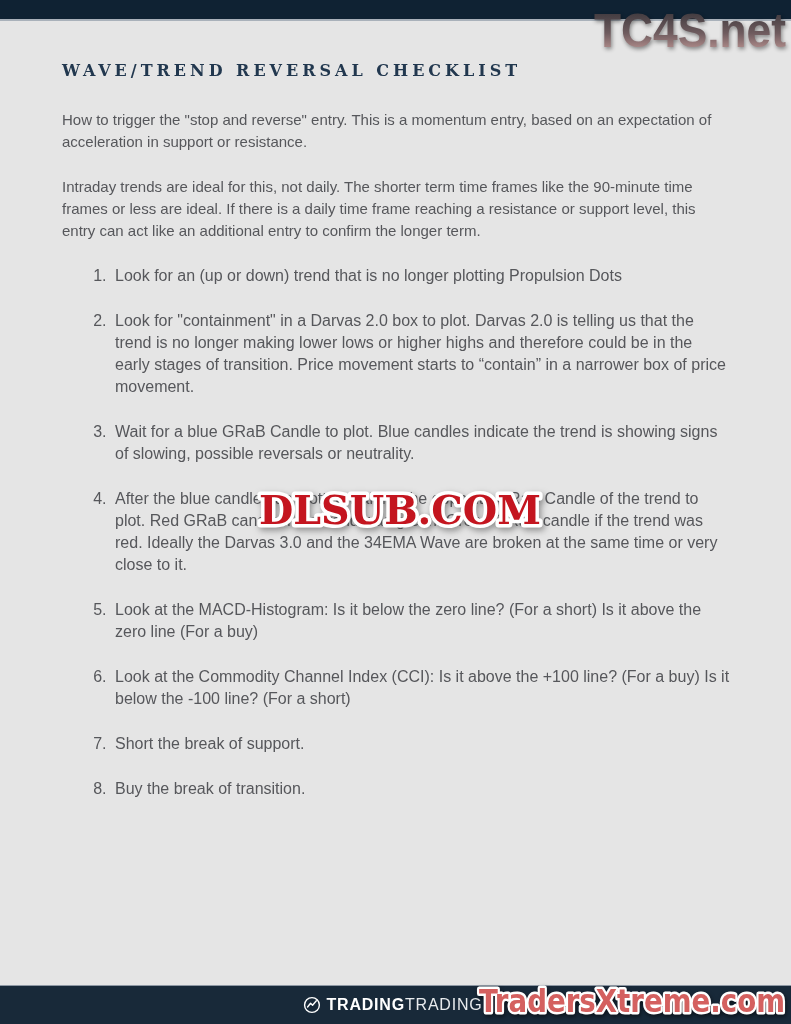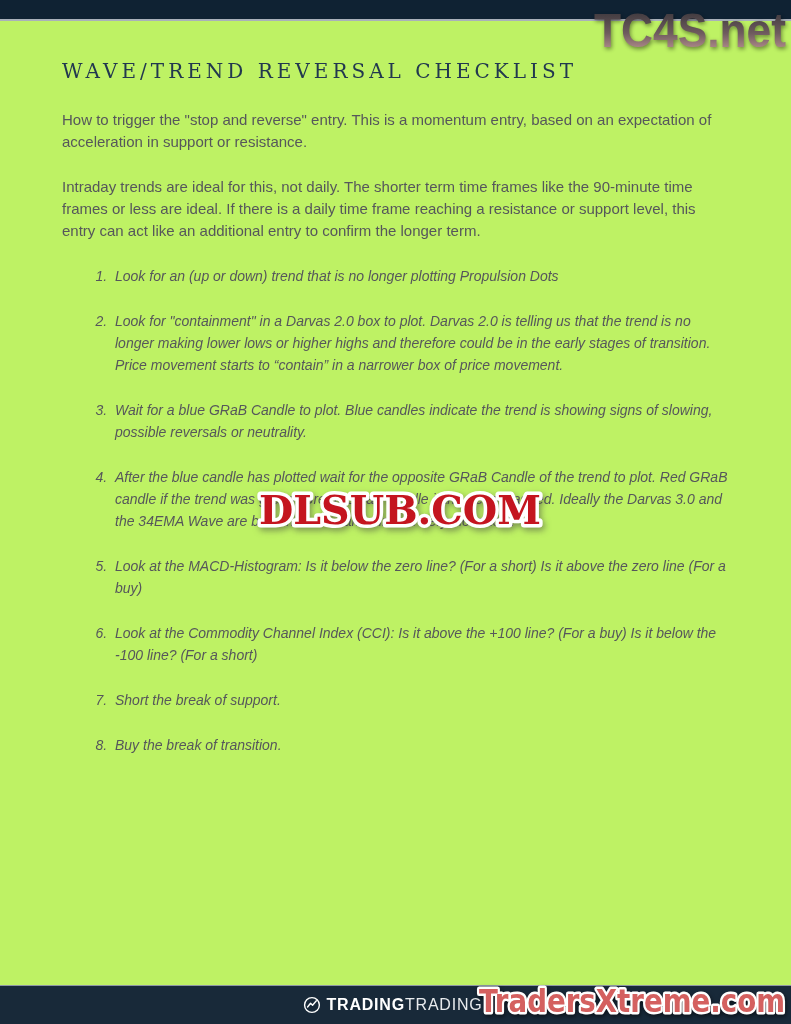--- a/index.html
+++ b/index.html
@@ -1,32 +1,32 @@
 <!DOCTYPE html>
 <html><head>
 <meta charset="utf-8">
 <style>
   html,body { margin:0; padding:0; background:#ffffff; }
   .page {
-    position:relative; width:791px; height:1024px; background:#bef264;
+    position:relative; width:791px; height:1024px; background:#e5e5e5;
     overflow:hidden; font-family:"Liberation Sans", sans-serif;
   }
   .top-bar {
     position:absolute; top:0; left:0; width:791px; height:19px;
     background:#0f2233; border-bottom:2px solid #a9b1ba;
   }
   .tc4s-wm { position:absolute; top:1px; right:1px; filter:drop-shadow(1px 2px 2px rgba(0,0,0,0.45)); }
   .content { position:absolute; left:62px; top:57px; width:668px; color:#56575b; }
   .title {
-    font-family:"DejaVu Serif", serif; font-size:20px; font-weight:normal;
+    font-family:"DejaVu Serif", serif; font-size:16px; font-weight:bold;
     letter-spacing:4px; color:#22384f; margin:0 0 24px 0; line-height:28px;
   }
   .content p { font-size:15px; line-height:22px; margin:0 0 23px 0; }
   ol.checklist { margin:23px 0 0 0; padding:0 0 0 49px; }
-  ol.checklist li { font-size:14px; line-height:22px; margin:0 0 23px 0; padding-left:4px;font-style:italic; }
+  ol.checklist li { font-size:16px; line-height:22px; margin:0 0 23px 0; padding-left:4px; }
   ol.checklist li::marker { color:#56575b; }
   .dlsub-wm { position:absolute; left:250px; top:482px; filter:drop-shadow(2px 3px 3px rgba(60,60,60,0.5)); }
   .footer-bar {
     position:absolute; left:0; bottom:0; width:791px; height:39px;
     background:#182939; border-top:1px solid #8e98a4; box-sizing:border-box;
   }
   .brand {
     position:absolute; left:50%; top:50%; transform:translate(-50%,-50%);
     display:flex; align-items:center; gap:6px; color:#ffffff; white-space:nowrap;
   }

